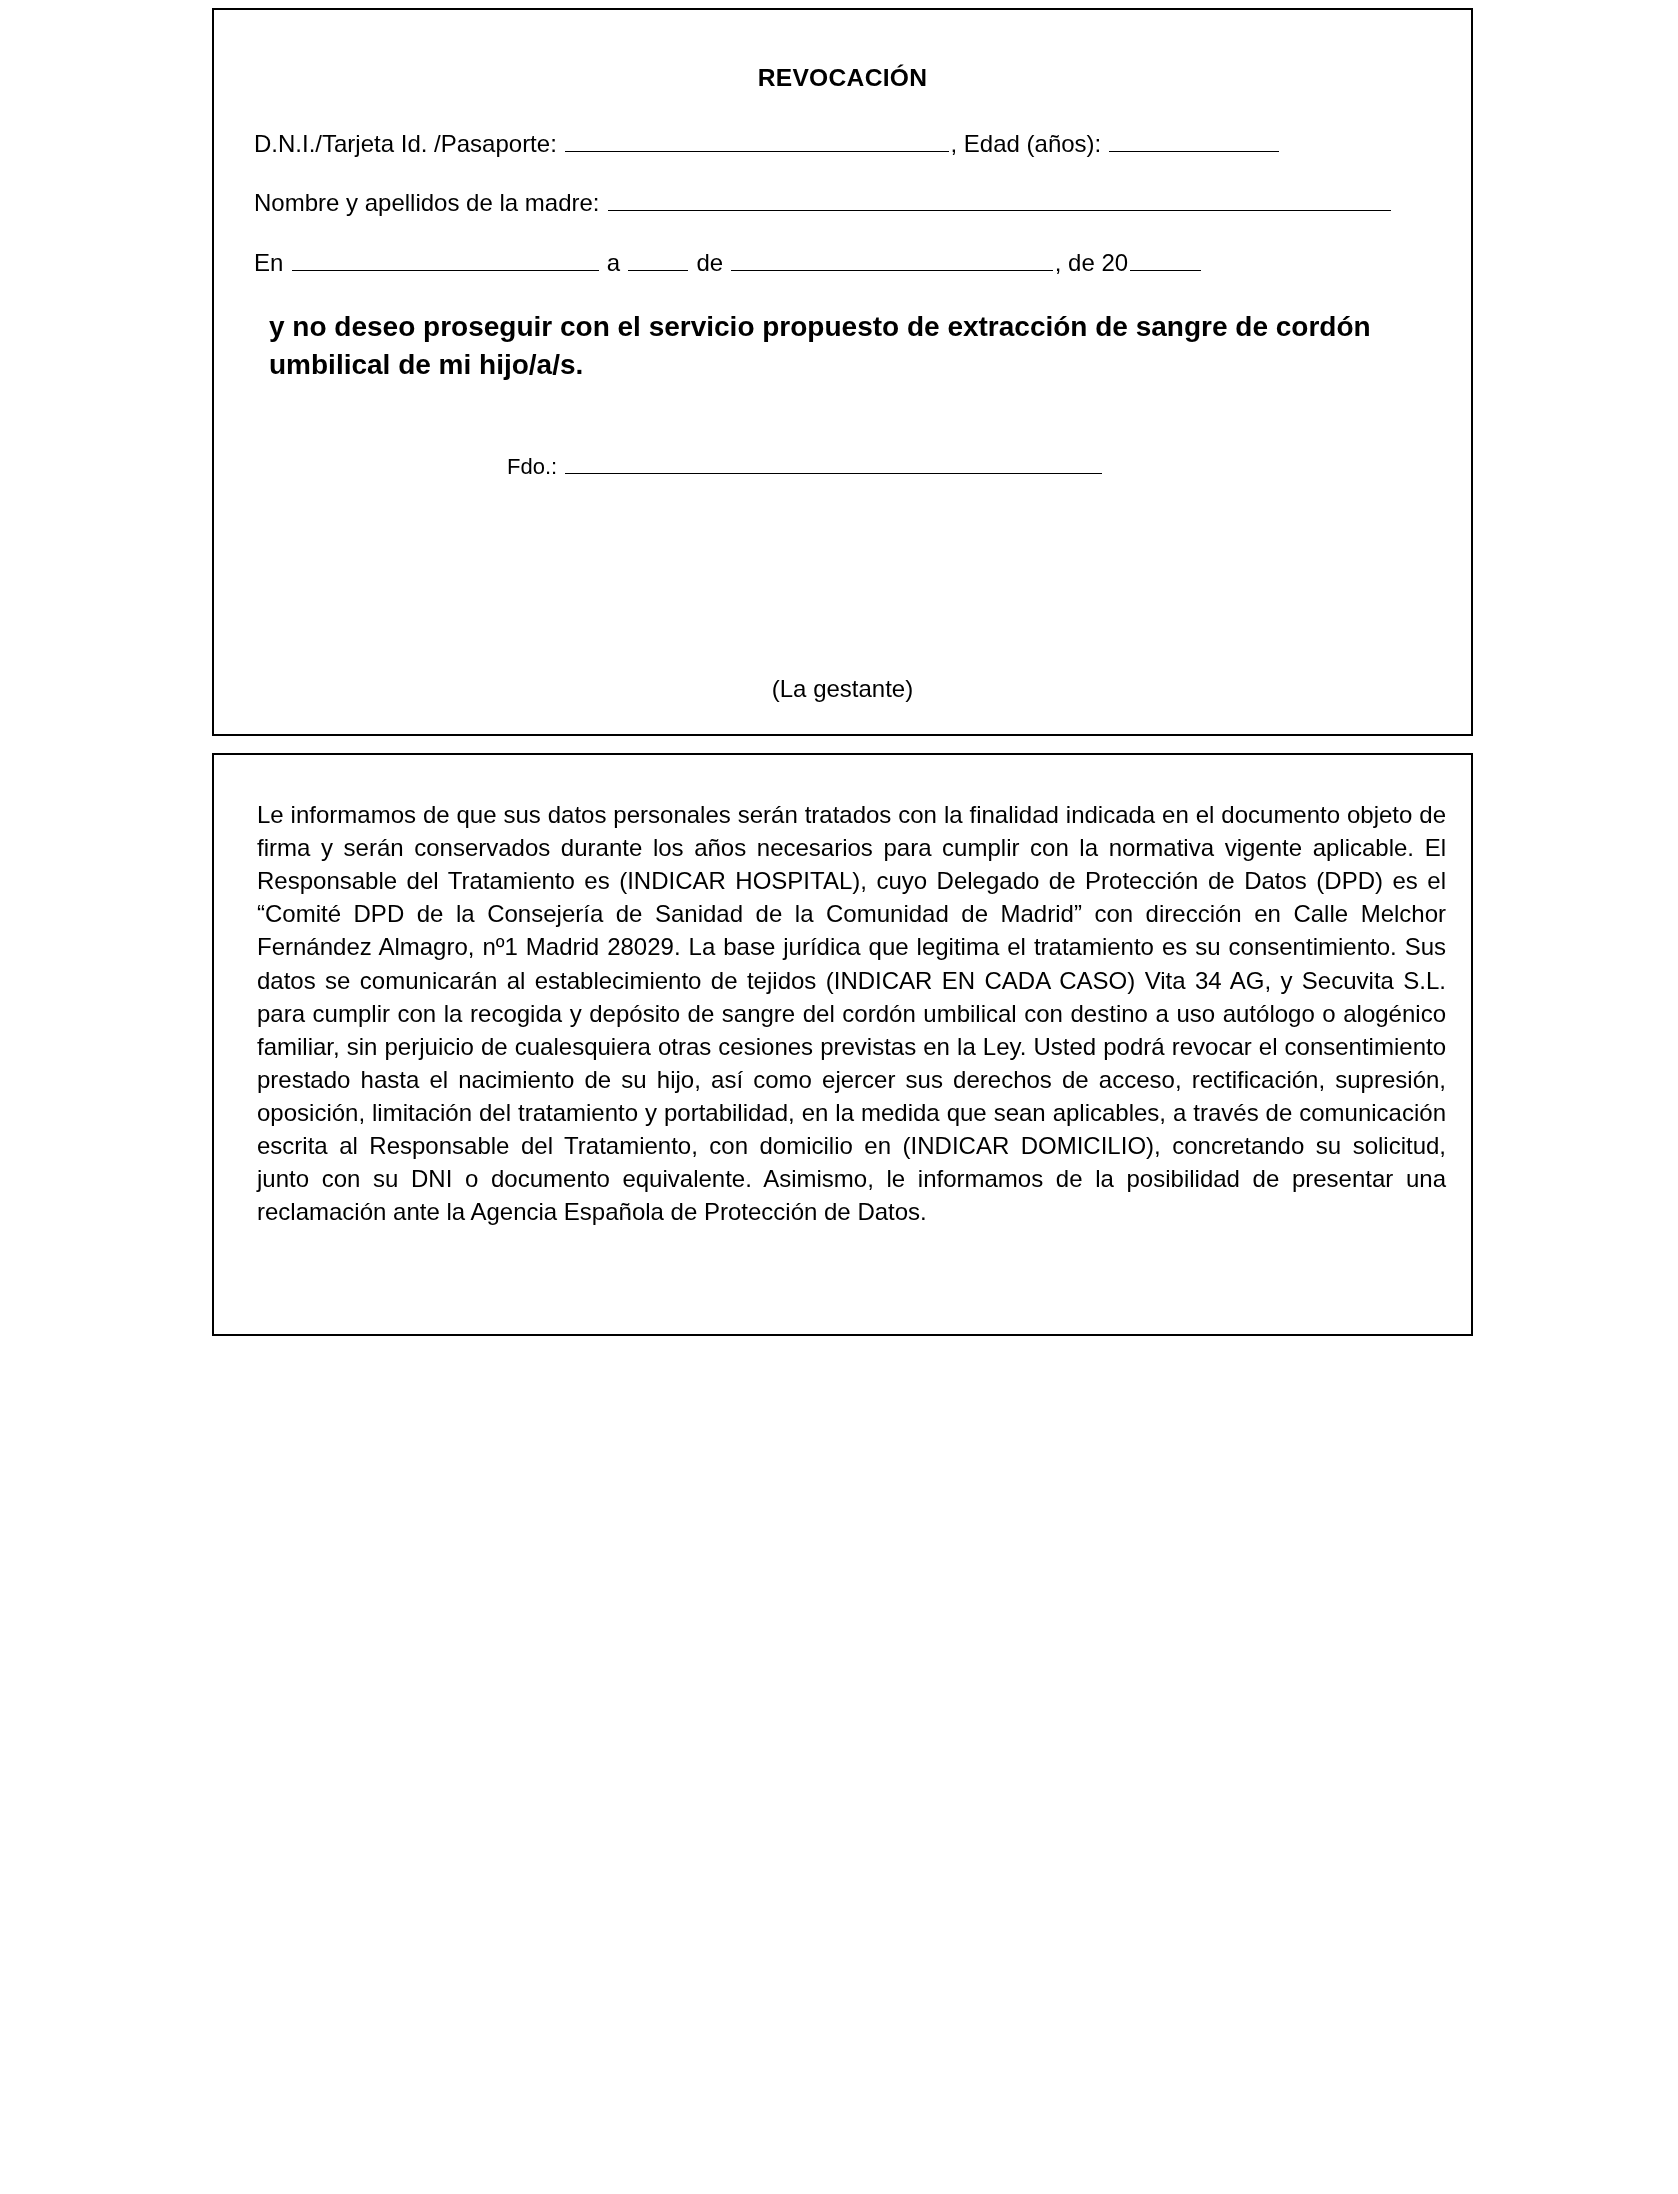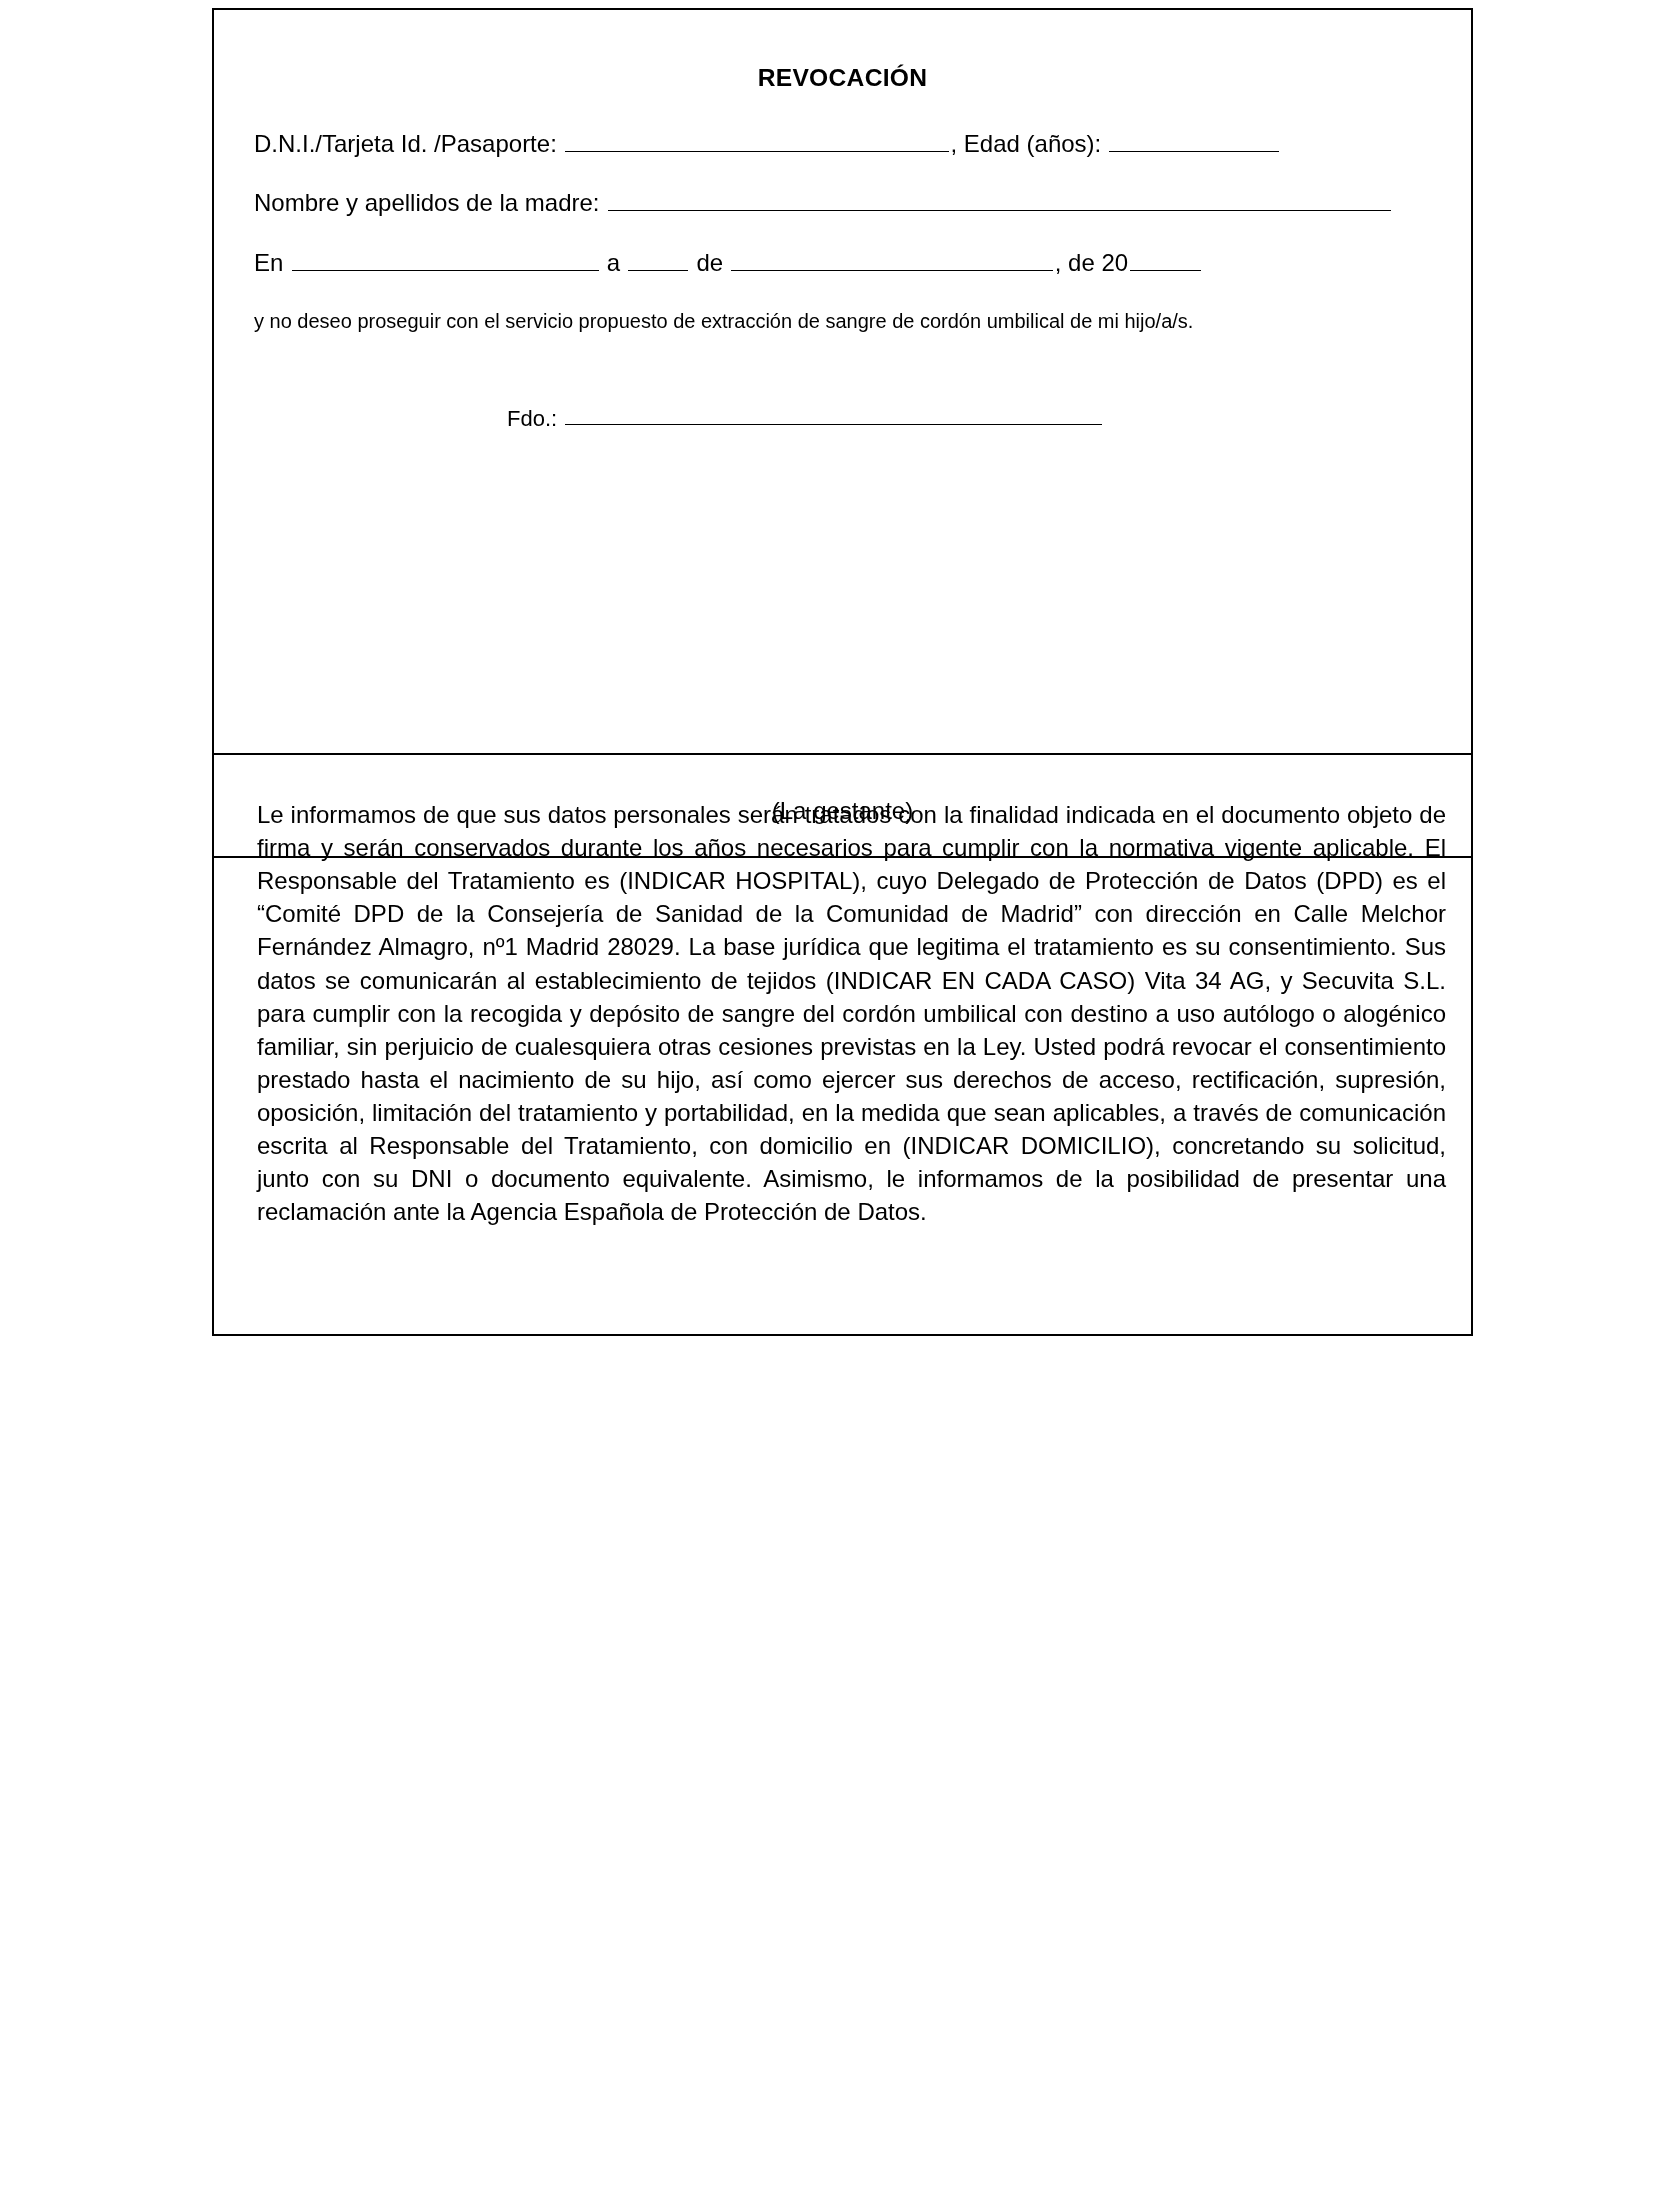--- a/index.html
+++ b/index.html
@@ -21,21 +21,21 @@
     box-sizing: border-box;
     padding: 0;
   }
 
   
   .revocation-box {
     position: absolute;
     left: 212px;
     top: 7.7px;
     width: 1261px;
-    height: 850px;
+    height: 728px;
     border: 2.3px solid #000000;
     box-sizing: border-box;
     padding: 31px 40px 0 40px;
   }
   .rev-title {
     text-align: center;
     font-size: 24.6px;
     font-weight: bold;
     letter-spacing: 0.3px;
     margin-top: 23px;
@@ -60,23 +60,24 @@
   .b-en     { width: 307px; }
   .b-a      { width: 60px; }
   .b-mes    { width: 322px; }
   .b-anio   { width: 71px; }
   .b-fecha  { width: 84px; }
   .b-mes2   { width: 330px; }
   .b-anio2  { width: 84px; }
   .b-fdo    { width: 537px; }
 
   .rev-paragraph {
-    font-size: 20px;
+    font-size: 28px;
     line-height: 1.35;
-    margin: 0;
+    margin: 15px;
+    font-weight: bold;
   }
   .rev-block-1 {
     margin-top: 51px;
   }
   .fdo-line {
     font-size: 22px;
     margin-top: 68px;
     padding-left: 253px;
   }
   .gestante {

